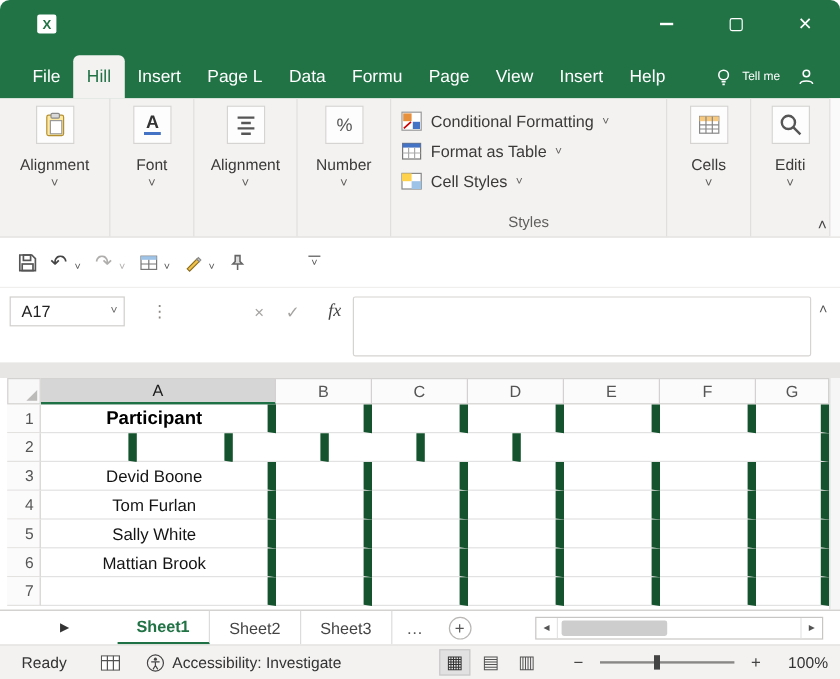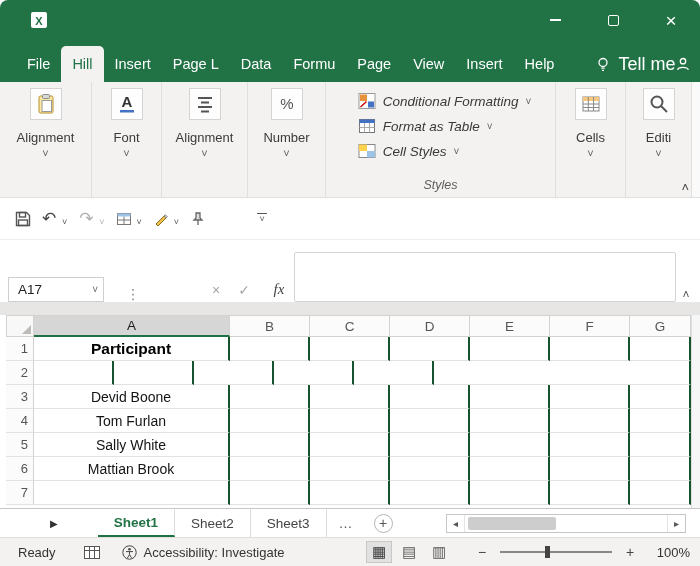--- a/index.html
+++ b/index.html
@@ -14,51 +14,51 @@
   .win-controls{margin-left:auto;display:flex;height:100%;}
   .win-btn{width:58px;height:100%;display:flex;align-items:center;justify-content:center;color:#fff;cursor:default;}
   .min-glyph{width:11px;height:2px;background:#fff;display:block;}
   .max-glyph{width:11px;height:11px;border:1.4px solid #fff;border-radius:2px;display:block;}
   .close-glyph{font-size:19px;line-height:1;}
 
   
   .menubar{height:42px;background:#217346;display:flex;align-items:flex-end;padding-left:16px;flex:0 0 auto;}
   .menu-tab{color:#fff;font-size:14.5px;padding:0 11px;height:36px;display:flex;align-items:center;white-space:nowrap;}
   .menu-tab.selected{background:#f3f2f1;color:#217346;border-radius:5px 5px 0 0;}
-  .tellme{display:flex;align-items:center;gap:7px;color:#fff;font-size:18px;height:36px;margin-left:30px;white-space:nowrap;}
+  .tellme{display:flex;align-items:center;gap:7px;color:#fff;font-size:10px;height:36px;margin-left:30px;white-space:nowrap;}
   .share{display:flex;align-items:center;gap:7px;color:#fff;font-size:14.5px;height:36px;margin-left:auto;margin-right:20px;white-space:nowrap;}
 
   
   .ribbon{height:116px;background:#f3f2f1;display:flex;flex:0 0 auto;position:relative;border-bottom:1px solid #e1dfdd;}
   .rgroup{display:flex;flex-direction:column;align-items:center;padding-top:6px;border-right:1px solid #e1dfdd;overflow:hidden;}
   .gicon{width:32px;height:32px;border:1px solid #d6d4d2;background:#fdfdfd;display:flex;align-items:center;justify-content:center;}
   .glabel{font-size:13px;color:#3b3a39;margin-top:10px;white-space:nowrap;}
   .gchev{font-size:11px;color:#605e5c;margin-top:3px;line-height:1;}
   .w-clip{width:92px}.w-font{width:70px}.w-align{width:86px}.w-num{width:78px}
-  .w-styles{width:230px;position:relative;align-items:center;padding:10px 0 0 8px;font-style:italic;}
+  .w-styles{width:230px;position:relative;align-items:flex-start;padding:10px 0 0 8px;}
   .w-cells{width:70px}.w-edit{flex:1;border-right:none;}
   .styles-items{display:flex;flex-direction:column;gap:7px;}
   .sbtn{display:flex;align-items:center;gap:7px;font-size:13.5px;color:#3b3a39;white-space:nowrap;}
   .sbtn .schev{font-size:10px;color:#605e5c;}
   .styles-label{position:absolute;bottom:5px;left:0;right:0;text-align:center;font-size:12.5px;color:#605e5c;}
   .ribbon-right{width:9px;background:#fafafa;border-left:1px solid #e1dfdd;flex:0 0 auto;}
   .ribbon-collapse{position:absolute;right:11px;bottom:2px;font-size:13px;color:#444;}
 
   
   .qat{height:42px;background:#fff;display:flex;align-items:center;padding-left:10px;flex:0 0 auto;border-bottom:1px solid #f0efee;}
   .qbtn{display:flex;align-items:center;justify-content:center;min-width:26px;height:28px;color:#444;}
   .qchev{font-size:9px;color:#555;margin:6px 6px 0 0;}
   .qarrow{font-size:17px;line-height:1;}
   .qbtn.disabled,.qchev.disabled{color:#b0aeac;}
   .qat-custom{display:flex;flex-direction:column;align-items:center;margin-left:46px;}
   .cbar{width:10px;border-top:1.6px solid #555;display:block;margin-bottom:1px;}
   .qat-custom span{font-size:9px;color:#555;line-height:1;}
 
   
-  .formula-row{height:62px;background:#fff;display:flex;align-items:flex-end;padding:7px 4px 0 8px;flex:0 0 auto;}
+  .formula-row{height:62px;background:#fff;display:flex;align-items:flex-start;padding:7px 4px 0 8px;flex:0 0 auto;}
   .name-box{width:96px;height:25px;border:1px solid #d1cfcd;background:#fff;display:flex;align-items:center;padding-left:9px;font-size:13.5px;color:#222;}
   .nb-chev{margin-left:auto;font-size:10px;color:#666;padding:0 5px;}
   .f-handle{margin:4px 20px 0 22px;color:#8a8886;font-size:14px;}
   .fbtn-group{display:flex;margin-left:42px;}
   .fbtn{width:28px;height:25px;display:flex;align-items:center;justify-content:center;font-size:14px;color:#a6a4a2;}
   .fx{font-style:italic;font-family:"Liberation Serif",serif;color:#444;font-size:15px;margin-left:14px;}
   .formula-input{flex:1;height:50px;border:1px solid #d6d4d2;border-radius:2px;background:#fff;margin-left:8px;}
   .f-collapse{width:20px;display:flex;justify-content:center;padding-top:4px;font-size:12px;color:#555;}
 
   .strip{height:13px;background:#e7e6e5;flex:0 0 auto;}
@@ -69,21 +69,21 @@
   .hdr-row{display:flex;height:22px;flex:0 0 auto;}
   .corner{width:28px;flex:0 0 auto;background:#f8f8f8;border:1px solid #d4d2d0;position:relative;}
   .corner:after{content:"";position:absolute;right:2px;bottom:2px;width:0;height:0;
                 border-left:9px solid transparent;border-bottom:9px solid #bdbbb9;}
   .col-h{background:#fbfbfb;border-top:1px solid #d4d2d0;border-right:1px solid #d4d2d0;border-bottom:1px solid #d4d2d0;
          color:#555;font-size:13.5px;display:flex;align-items:center;justify-content:center;flex:0 0 auto;}
   .col-h.sel{background:#d6d6d6;border-bottom:2px solid #1e7145;color:#1c1c1c;}
   .grow{display:flex;height:24px;flex:0 0 auto;}
   .row-h{width:28px;flex:0 0 auto;background:#fbfbfb;border-right:1px solid #d4d2d0;border-bottom:1px solid #e4e2e0;
          color:#555;font-size:13px;display:flex;align-items:center;justify-content:flex-end;padding-right:5px;}
-  .cell{border-right:2px solid #14532d;border-bottom:1px solid #e2e2e2;font-size:14px;color:#141414;
+  .cell{border-right:7px solid #14532d;border-bottom:1px solid #e2e2e2;font-size:14px;color:#141414;
         display:flex;align-items:center;justify-content:center;flex:0 0 auto;overflow:hidden;white-space:nowrap;}
   .cell.bold{font-weight:bold;font-size:15.5px;color:#000;}
   .vscroll{width:9px;background:#f6f6f6;border-left:1px solid #ddd;flex:0 0 auto;}
 
   
   .tabs-row{height:29px;background:#fff;border-top:1px solid #c9c7c5;display:flex;align-items:center;padding-left:10px;flex:0 0 auto;}
   .tab-nav{margin-left:40px;margin-right:40px;font-size:10px;color:#333;}
   .sheet-tab{padding:0 16px;height:100%;display:flex;align-items:center;font-size:13.5px;color:#444;border-right:1px solid #dcdcdc;}
   .sheet-tab.active{color:#217346;font-weight:bold;border-bottom:2.5px solid #1e7145;}
   .tab-more{padding:0 12px;color:#555;font-size:14px;letter-spacing:1px;}

